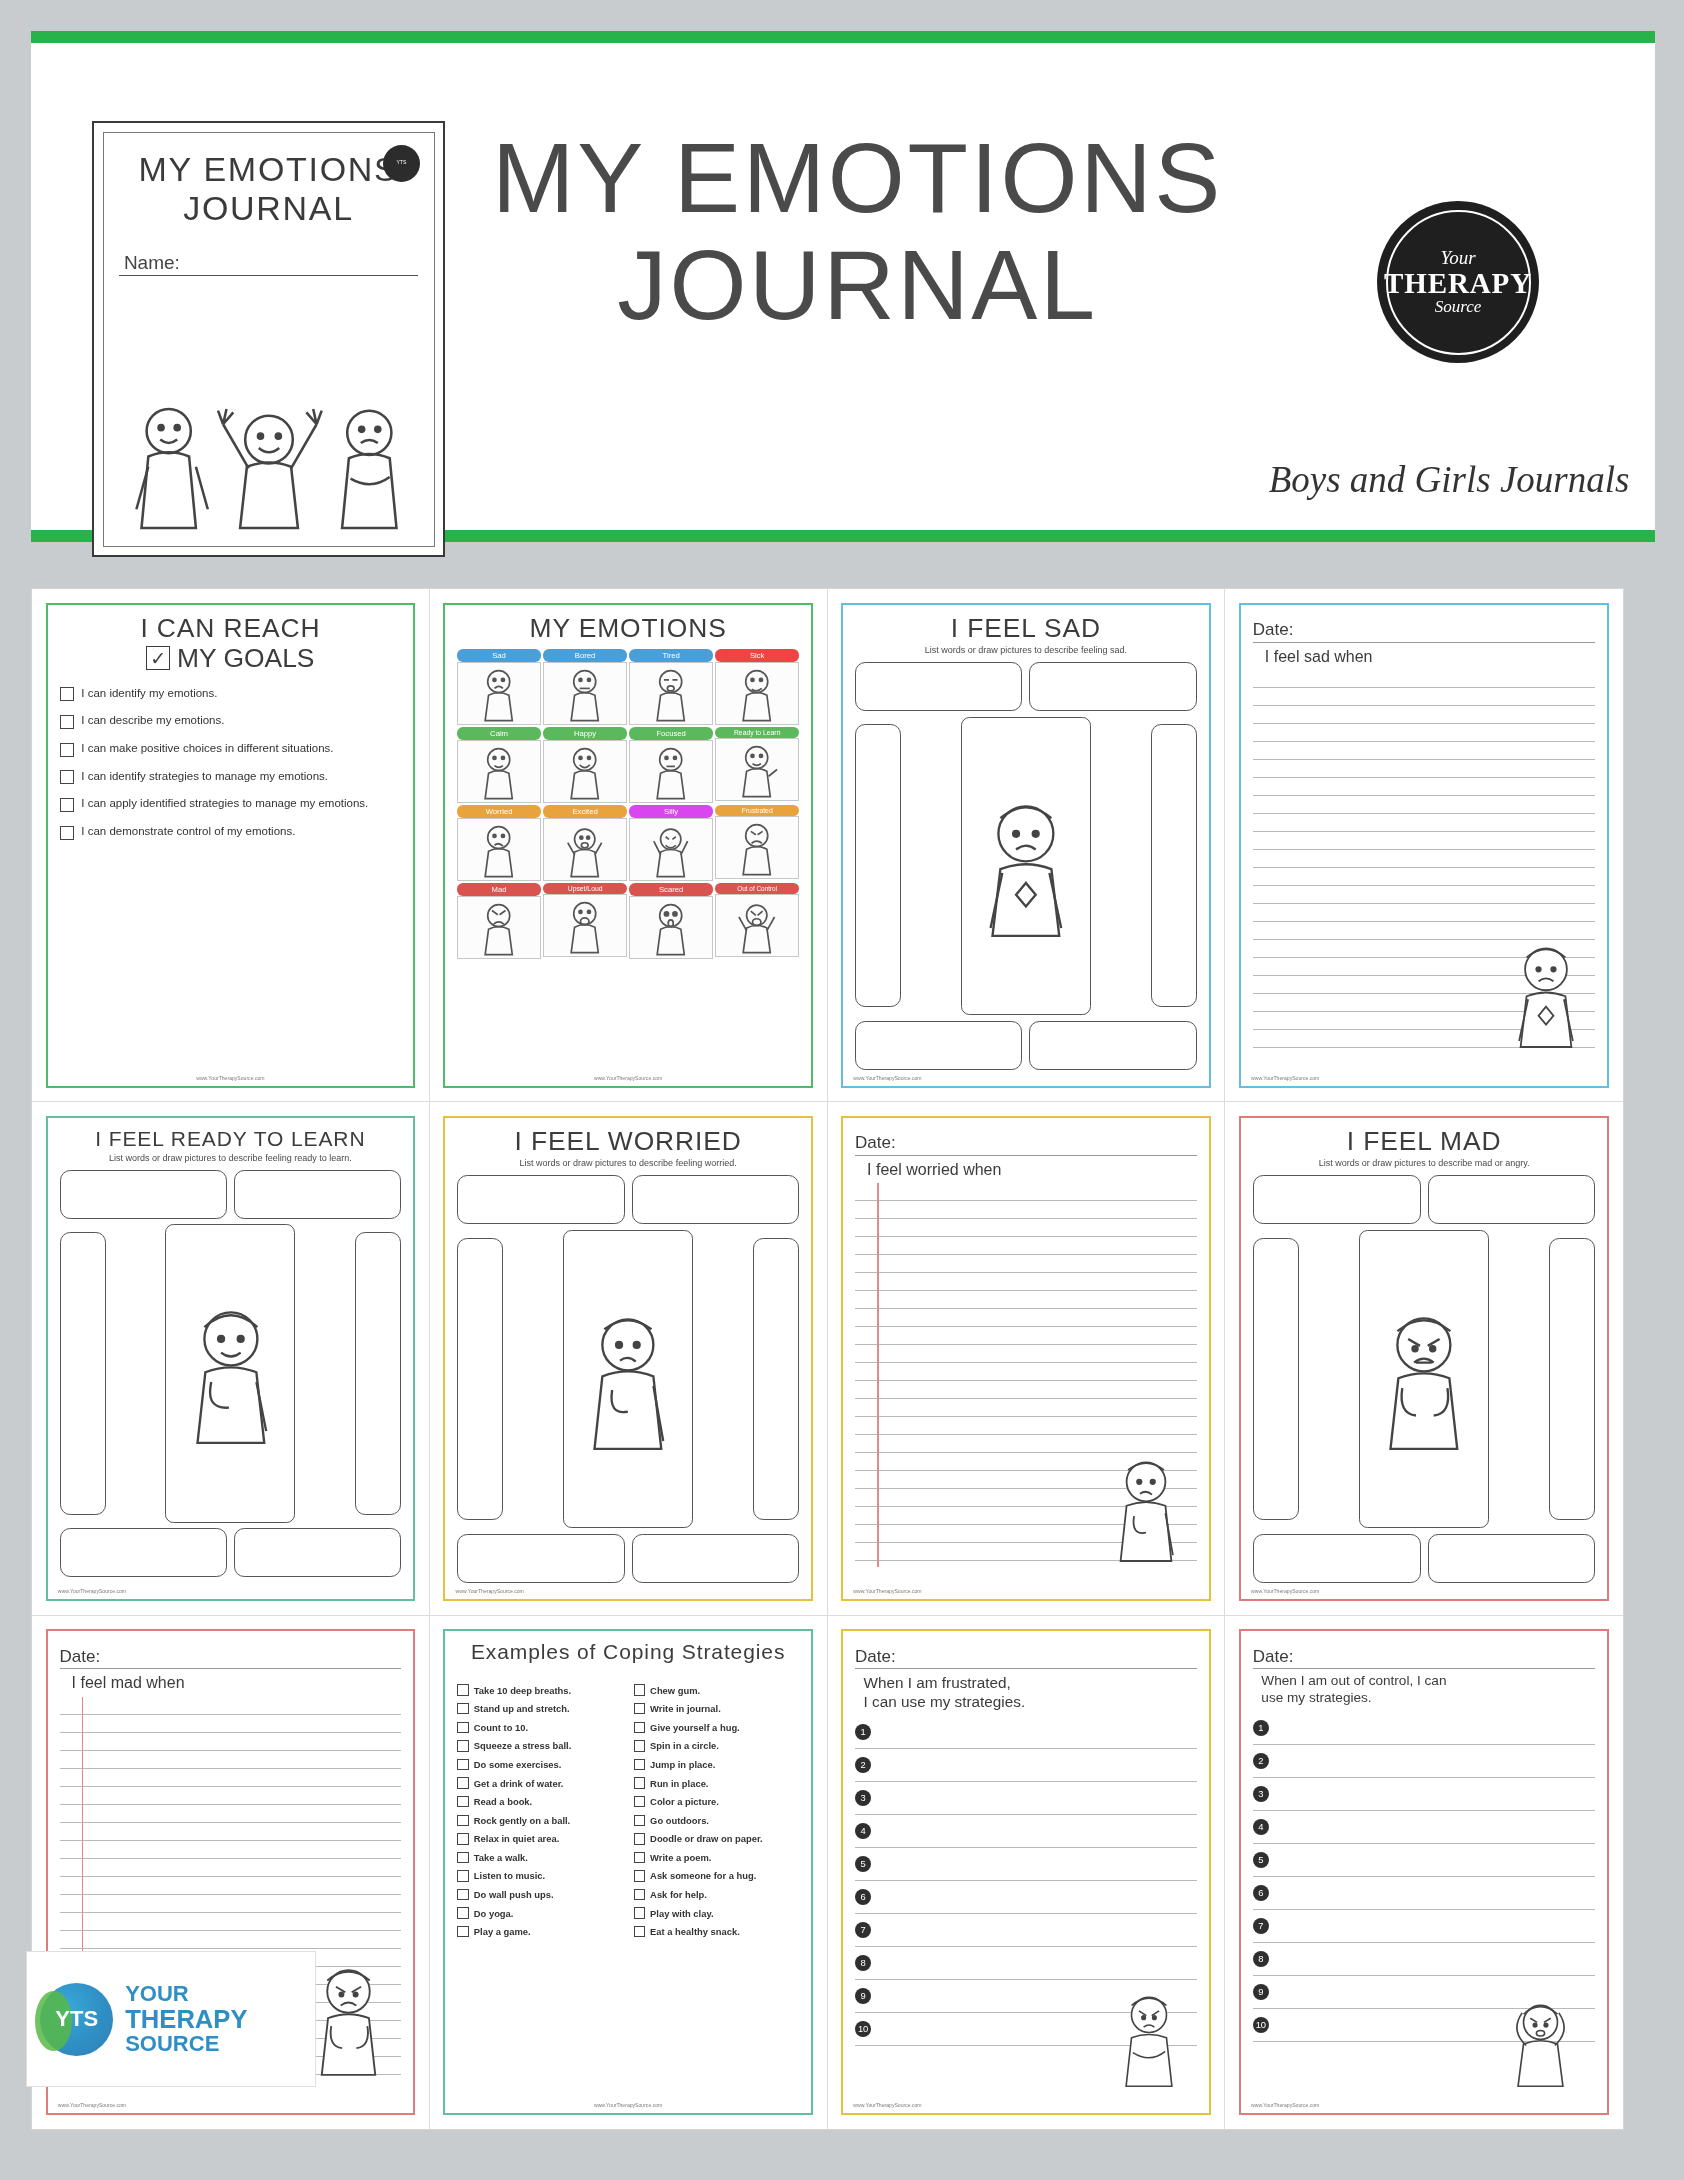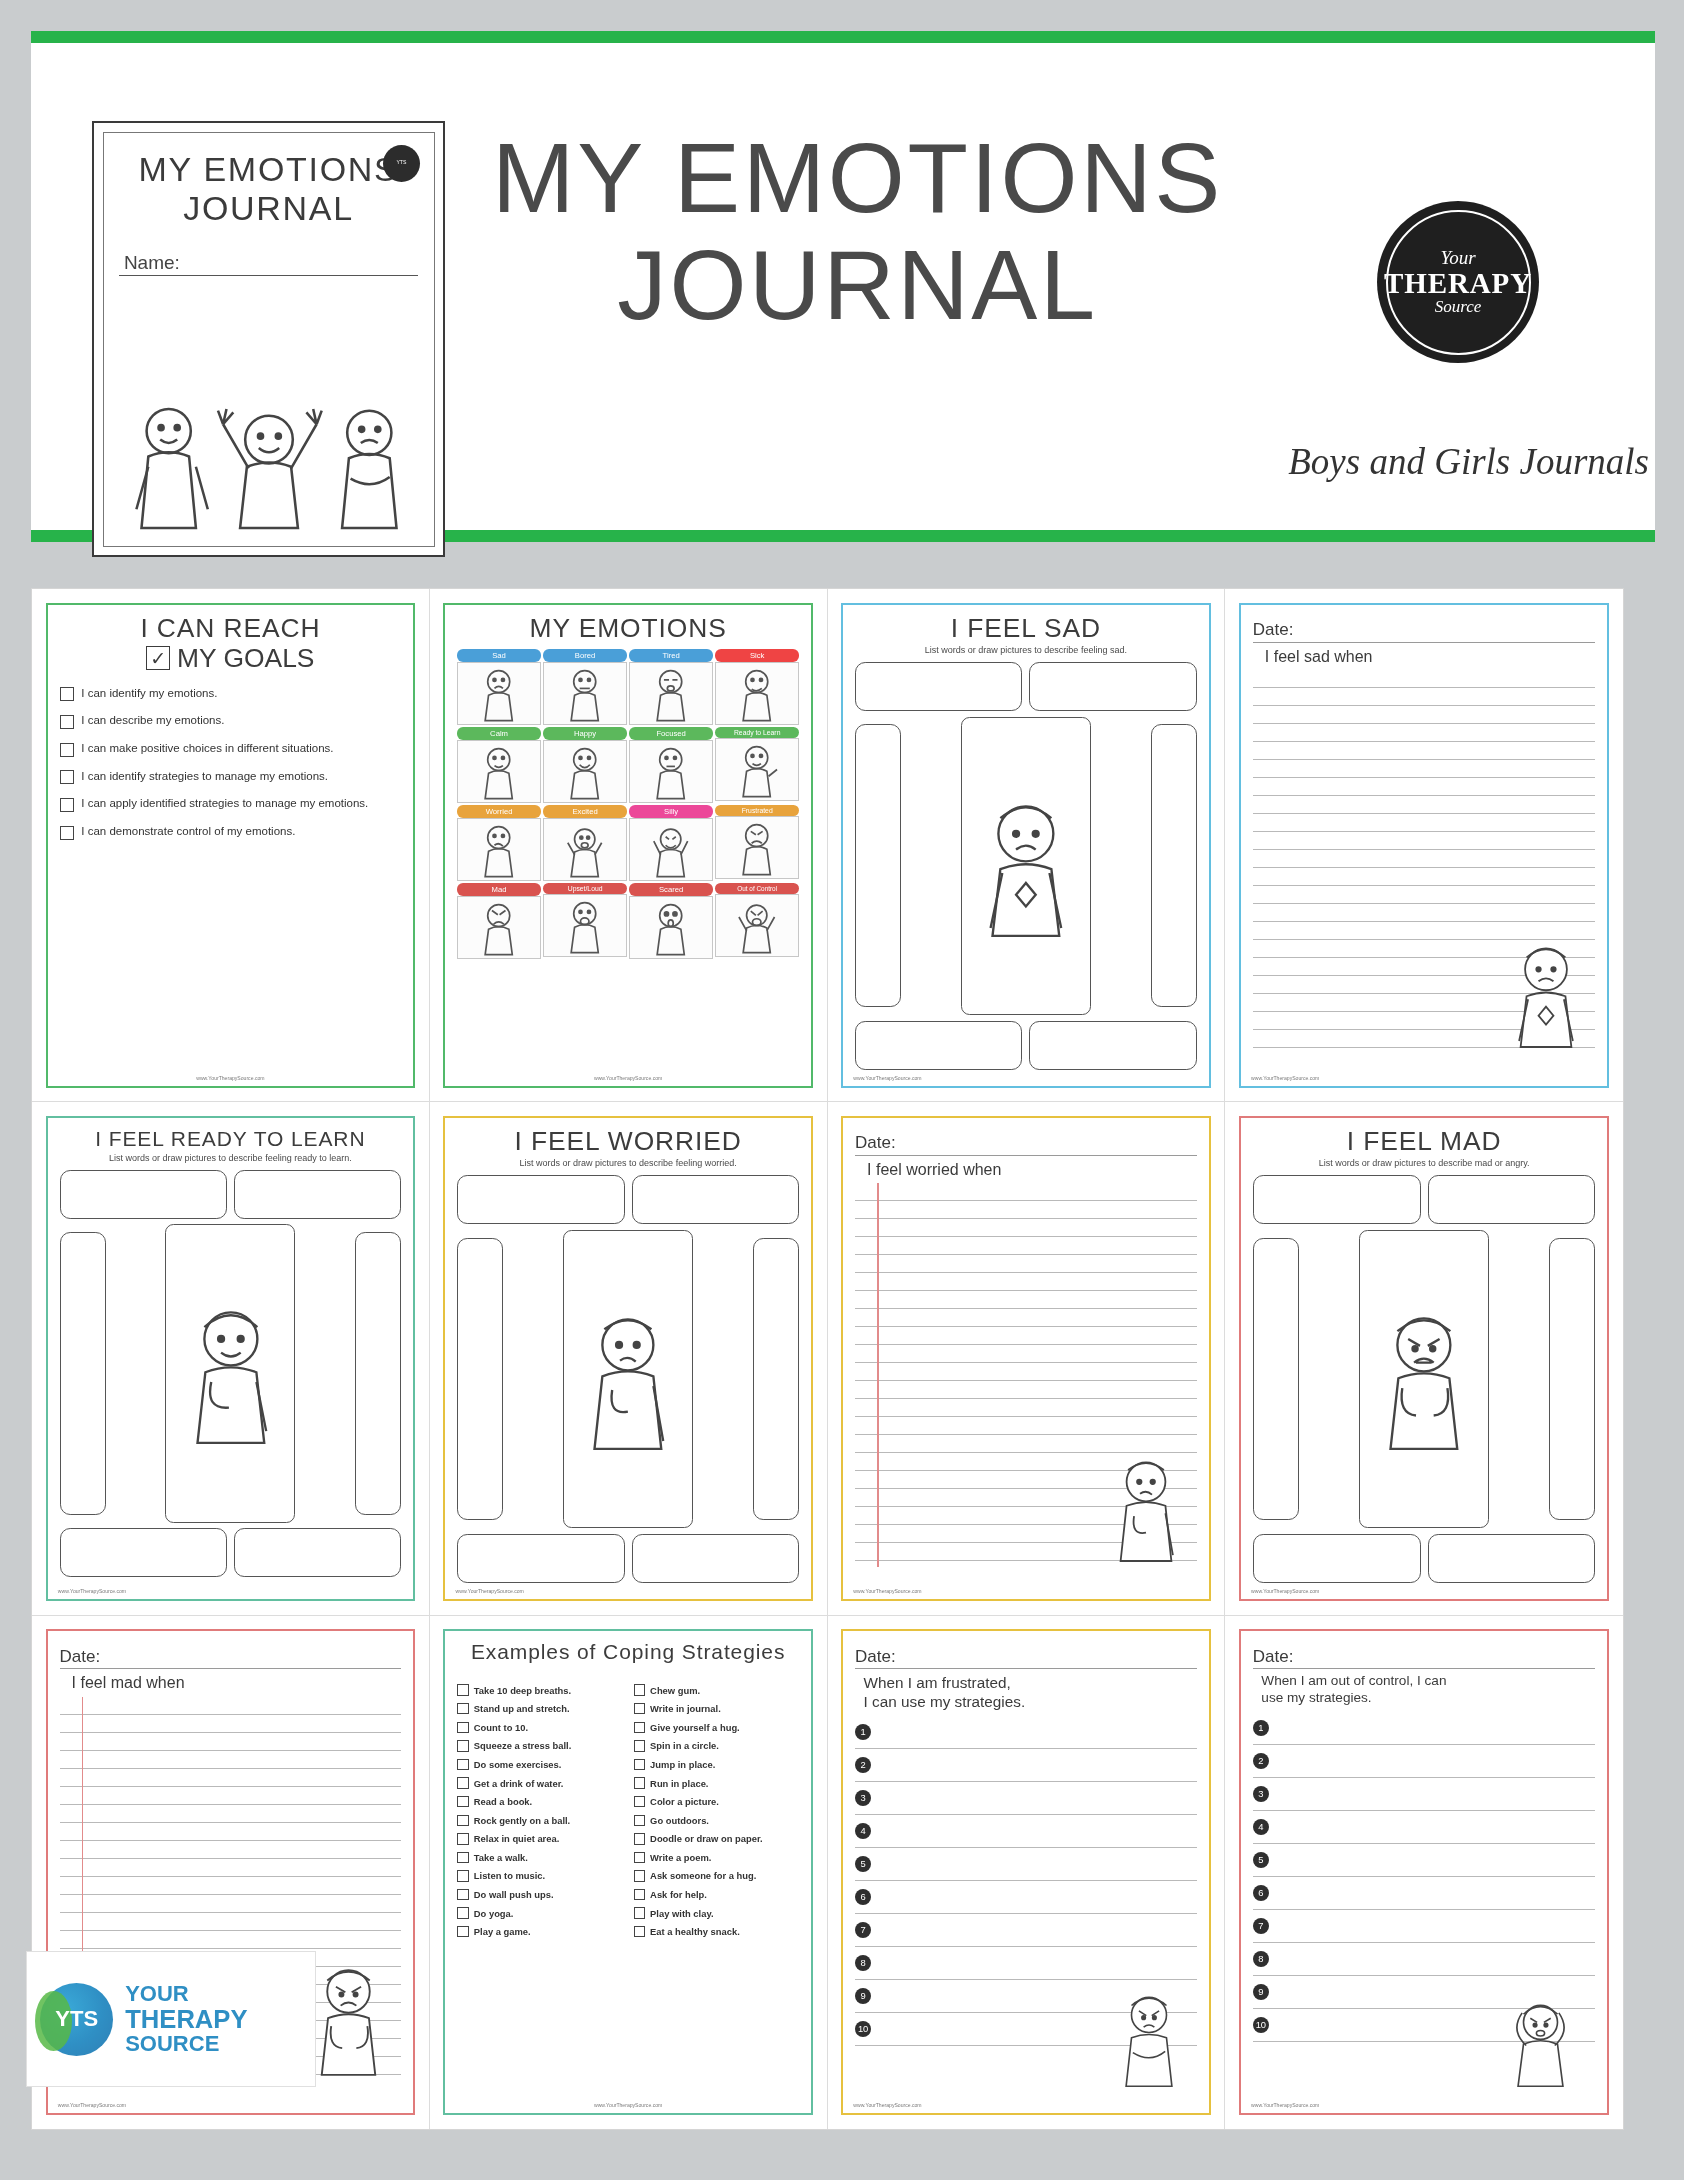--- a/index.html
+++ b/index.html
@@ -119,23 +119,23 @@
     align-items: center; justify-content: center;
     color: #fff; text-align: center;
     font-family: "Liberation Serif", serif;
     line-height: 1.05;
   }
   .badge-text .b-your { font-size: 19px; font-style: italic; }
   .badge-text .b-therapy { font-size: 29px; font-weight: bold; letter-spacing: 0.9px; }
   .badge-text .b-source { font-size: 17px; font-style: italic; }
   .boys-girls {
     position: absolute;
-    left: 1218px; top: 397px;
+    left: 1218px; top: 415px;
     width: 400px;
-    text-align: right;
+    text-align: center;
     font-family: "Liberation Serif", serif;
     font-style: italic;
     font-size: 37px;
     color: #333;
     line-height: 1.2;
   }
 
   
   .grid {
     position: absolute;
@@ -611,21 +611,21 @@
                     <path d="M18 39 q12 -6 24 0 l4 29 h-32z"></path>
                     <path d="M18 42 l-8 -14 M42 42 l8 -14"></path>
                     <circle cx="26" cy="22" r="1.8" fill="#555"></circle>
                     <circle cx="34" cy="22" r="1.8" fill="#555"></circle>
                     <ellipse cx="30" cy="31" rx="4" ry="3"></ellipse>
                   </g>
                 </svg>
             </div>
           </div>
           <div class="emo-cell">
-            <div class="emo-label" style="background:#ec4899">Silly</div>
+            <div class="emo-label" style="background:#d946ef">Silly</div>
             <div class="emo-pic">
               <svg viewBox="0 0 60 72" width="100%" height="100%">
                   <g fill="none" stroke="#555" stroke-width="2">
                     <circle cx="30" cy="24" r="12"></circle>
                     <path d="M18 39 q12 -6 24 0 l4 29 h-32z"></path>
                     <path d="M18 42 l-8 -16 M42 42 l8 -16"></path>
                     <path d="M24 21 l4 3 M36 21 l-4 3"></path>
                     <path d="M24 31 q6 6 12 0"></path>
                   </g>
                 </svg>

